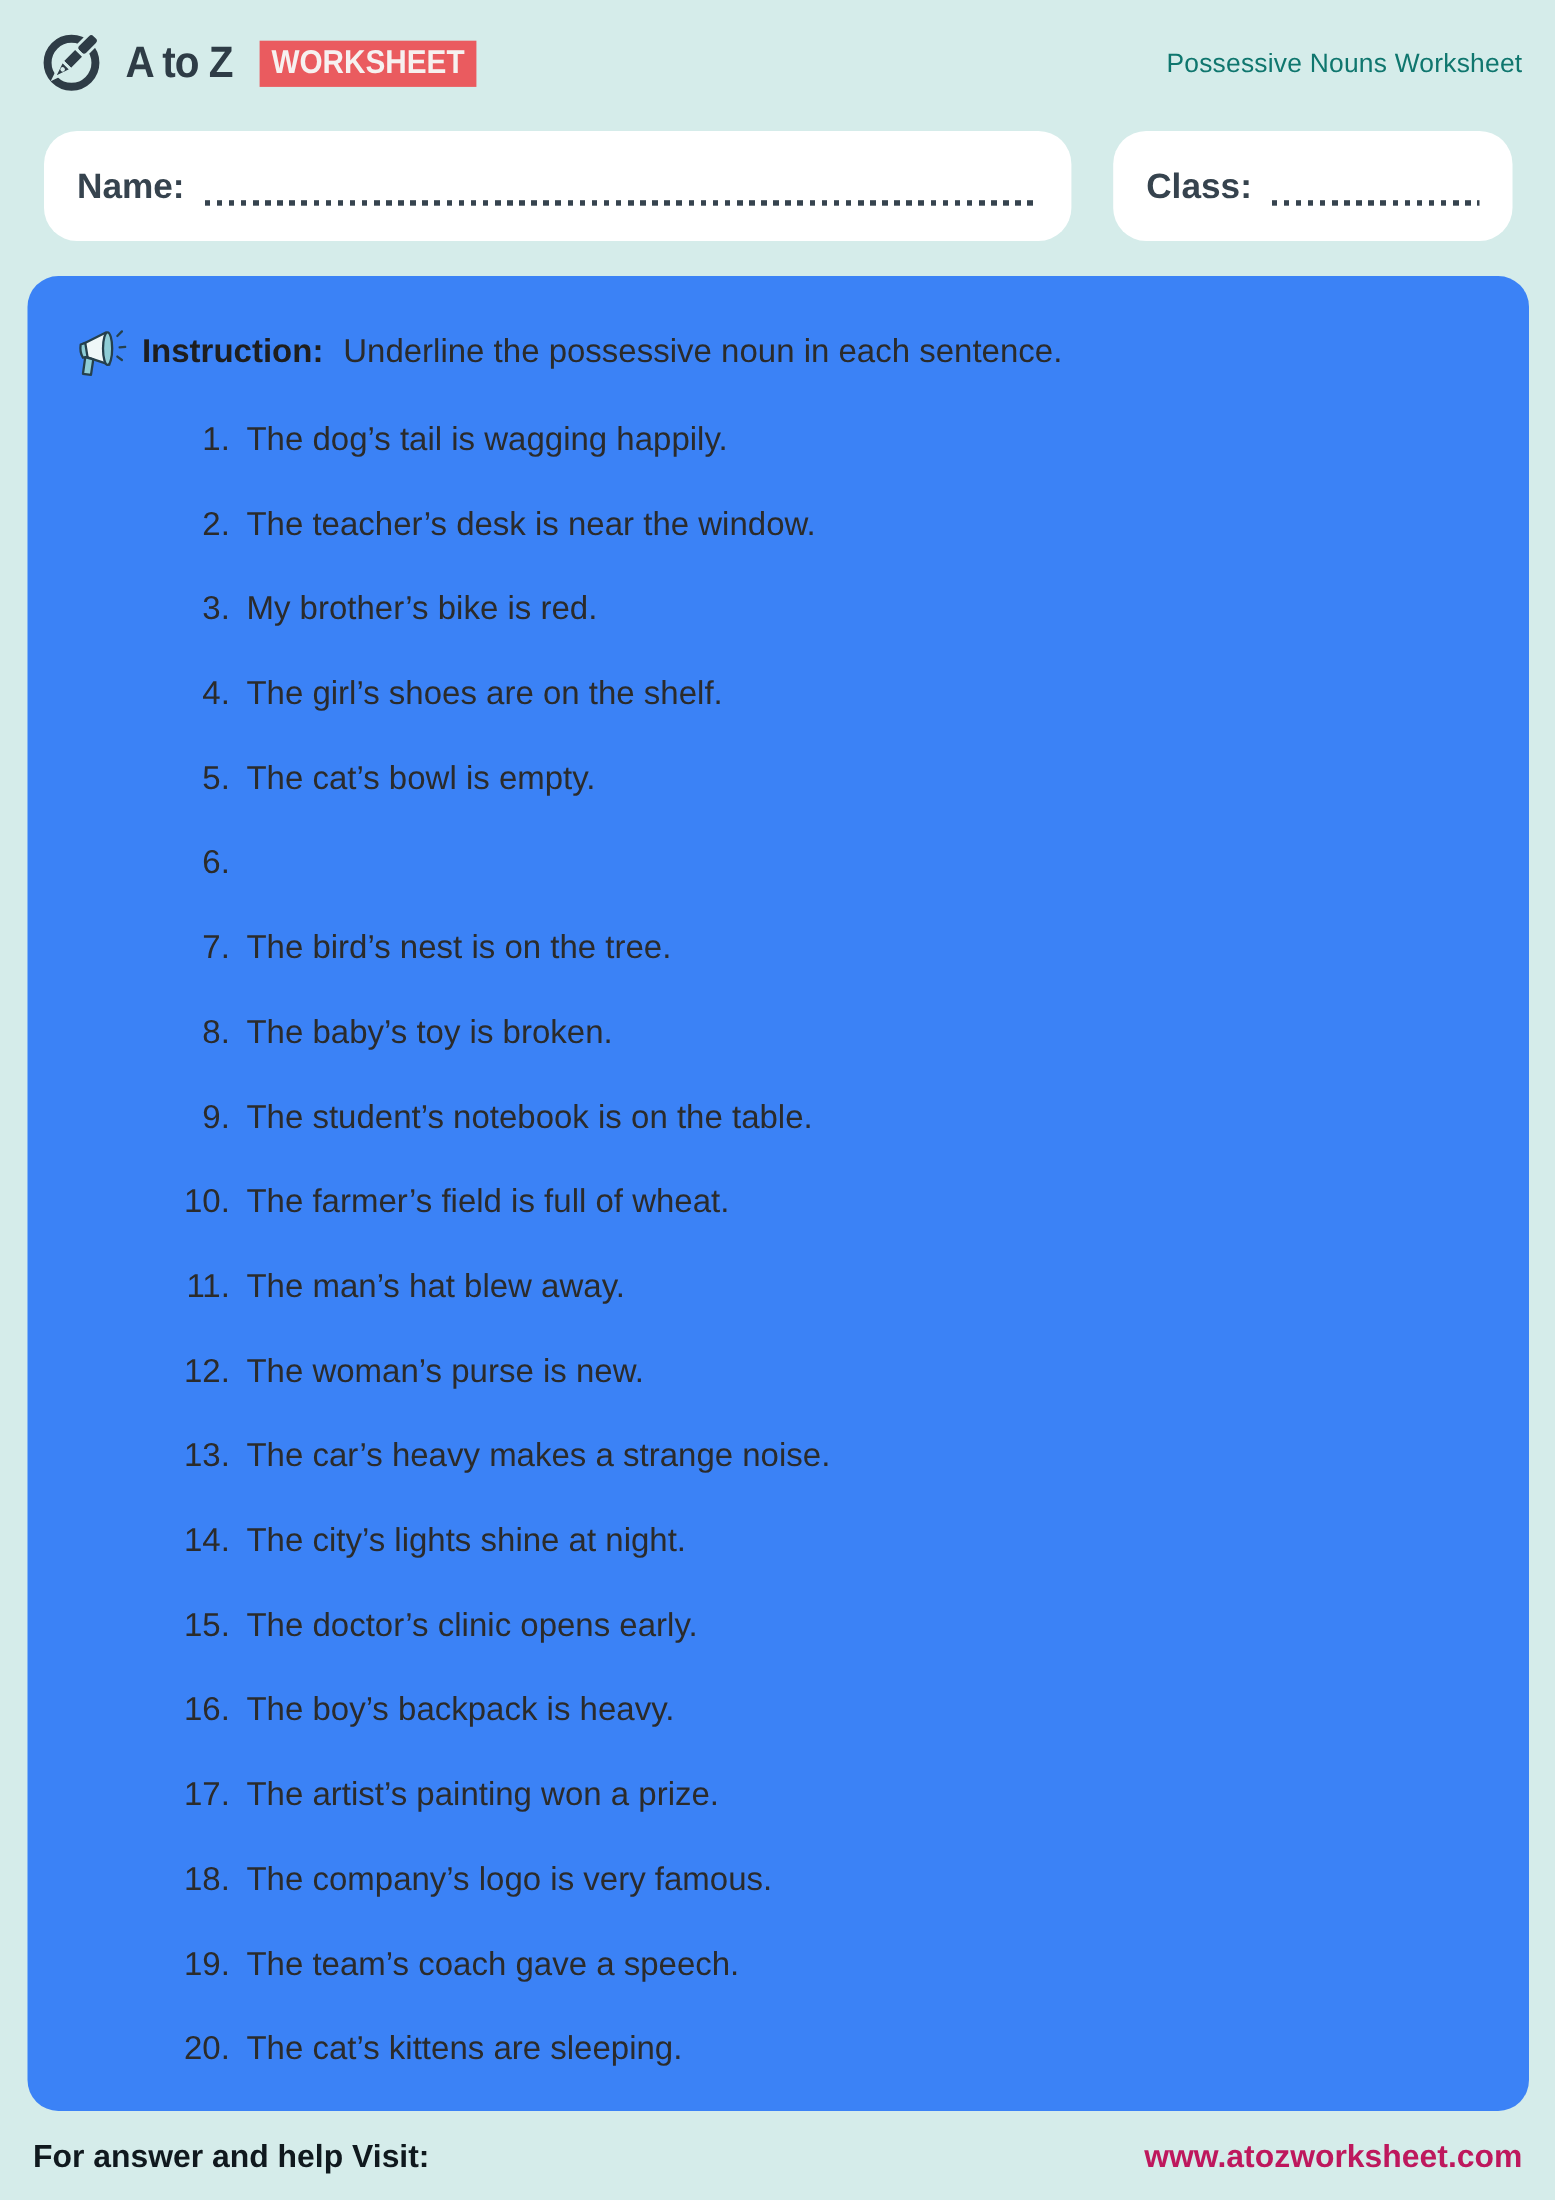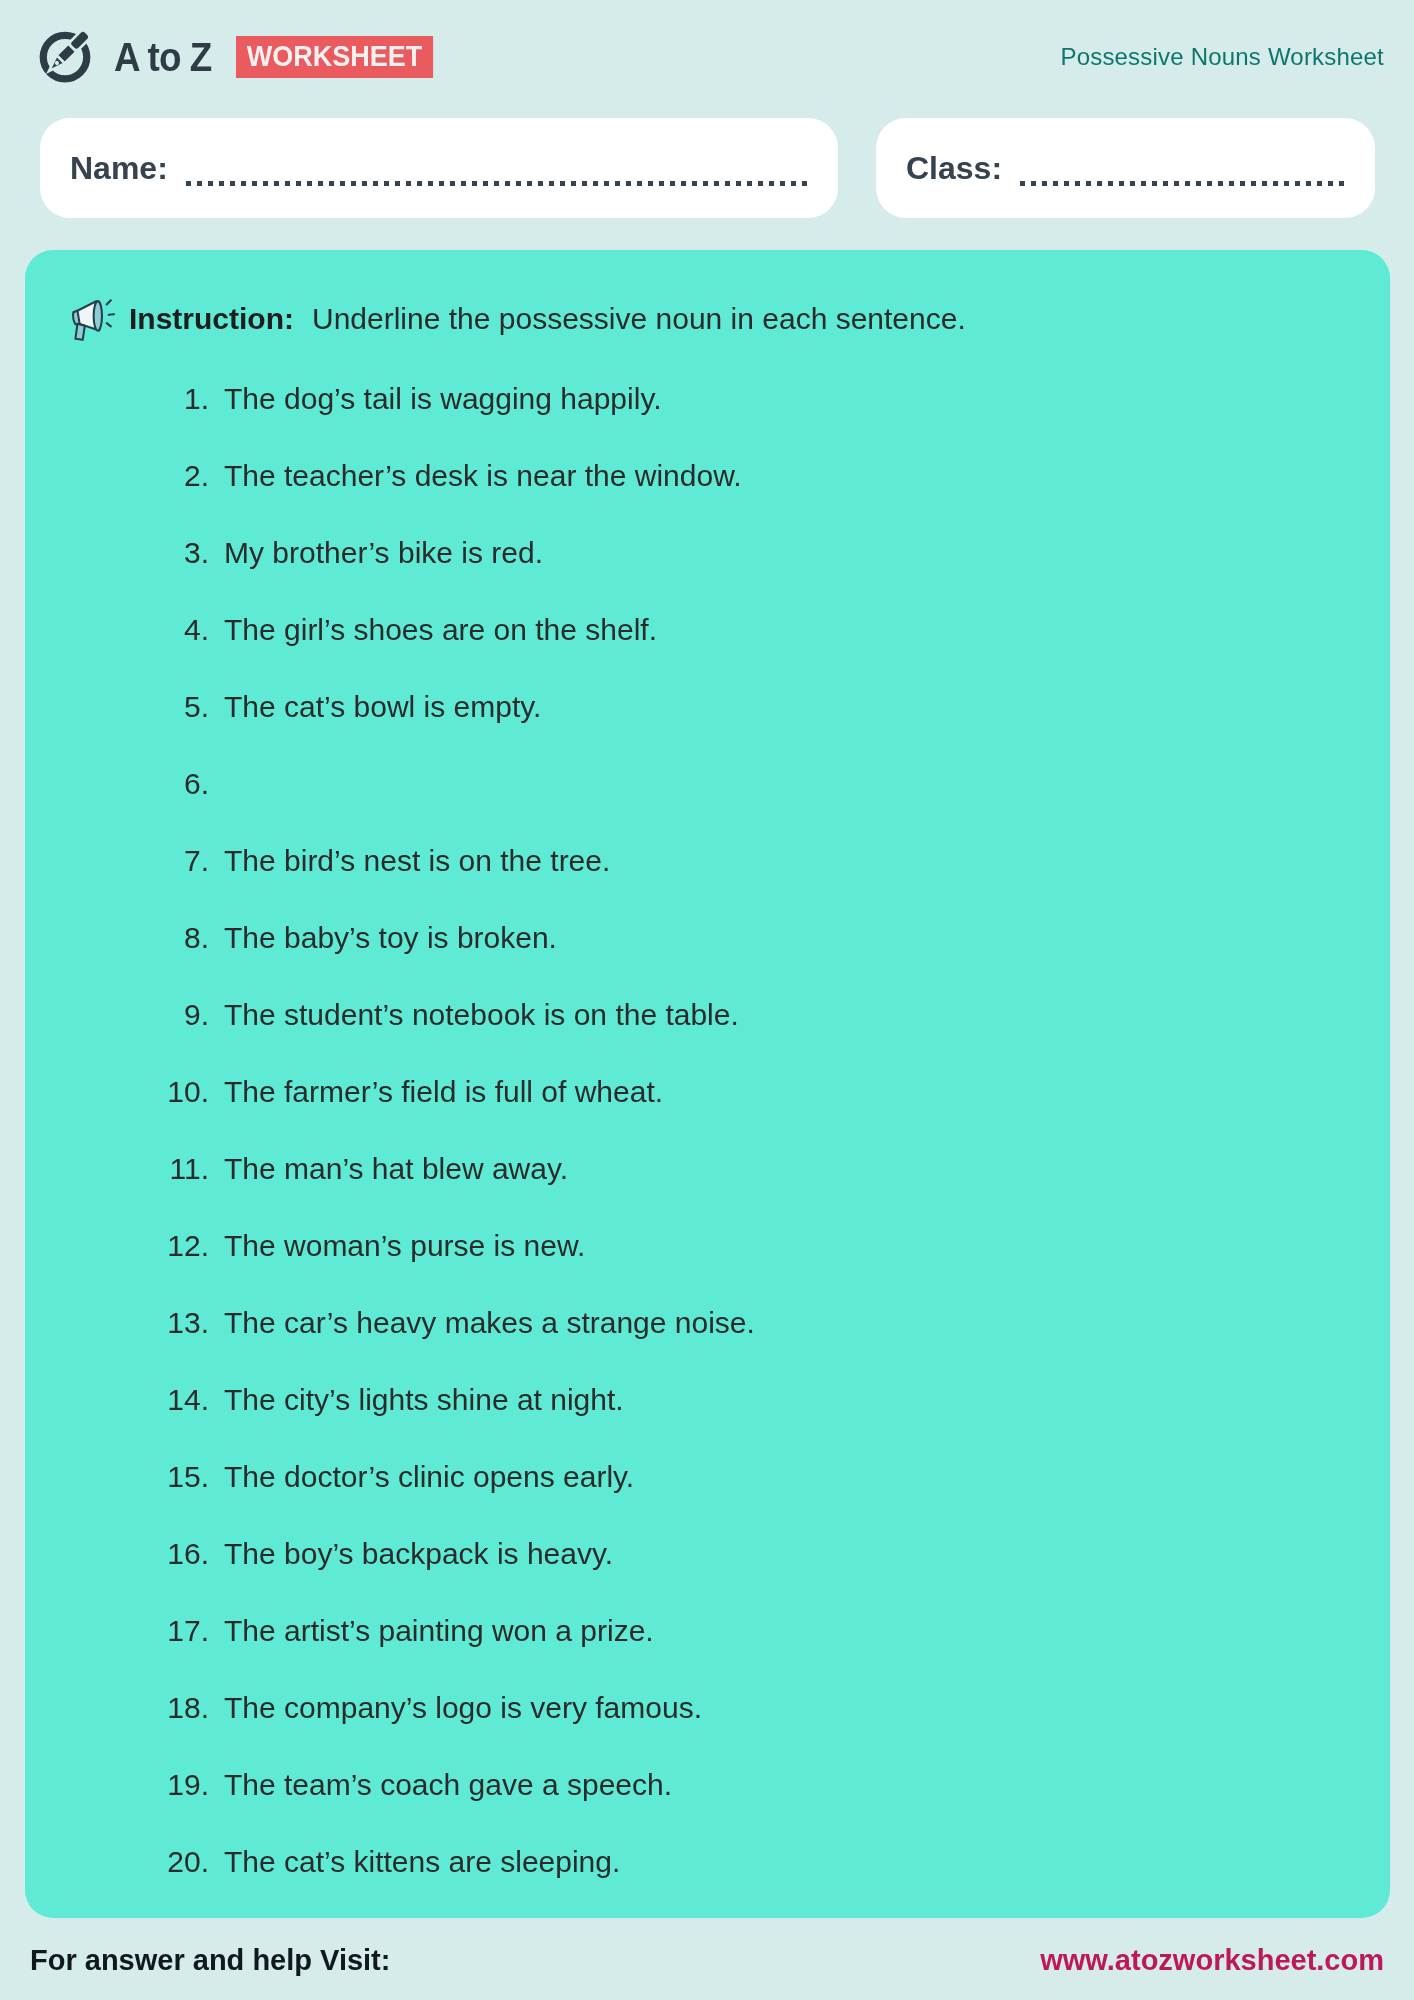--- a/index.html
+++ b/index.html
@@ -53,38 +53,38 @@
   }
   .pill {
     background: #ffffff;
     border-radius: 30px;
     height: 100px;
     display: flex;
     align-items: center;
     padding: 0 30px;
     box-sizing: border-box;
   }
-  .pill-name { width: 798px; }
+  .pill-name { width: 934px; }
   .pill-class { flex: 1; }
   .pill-label {
     font-size: 32px;
     font-weight: 800;
     color: #36434e;
     white-space: nowrap;
   }
   .dots {
     flex: 1;
     height: 5px;
     margin-left: 18px;
     transform: translateY(15px);
     background-image: repeating-linear-gradient(90deg, #36434e 0 5px, transparent 5px 11px);
   }
   
   .sheet {
-    background: #5eead4;
+    background: #3b82f6;
     border-radius: 28px;
     margin: 32px 24px 0 25px;
     height: 1668px;
     box-sizing: border-box;
     padding: 44px 40px 0 40px;
     overflow: hidden;
   }
   .instruction {
     display: flex;
     align-items: center;

